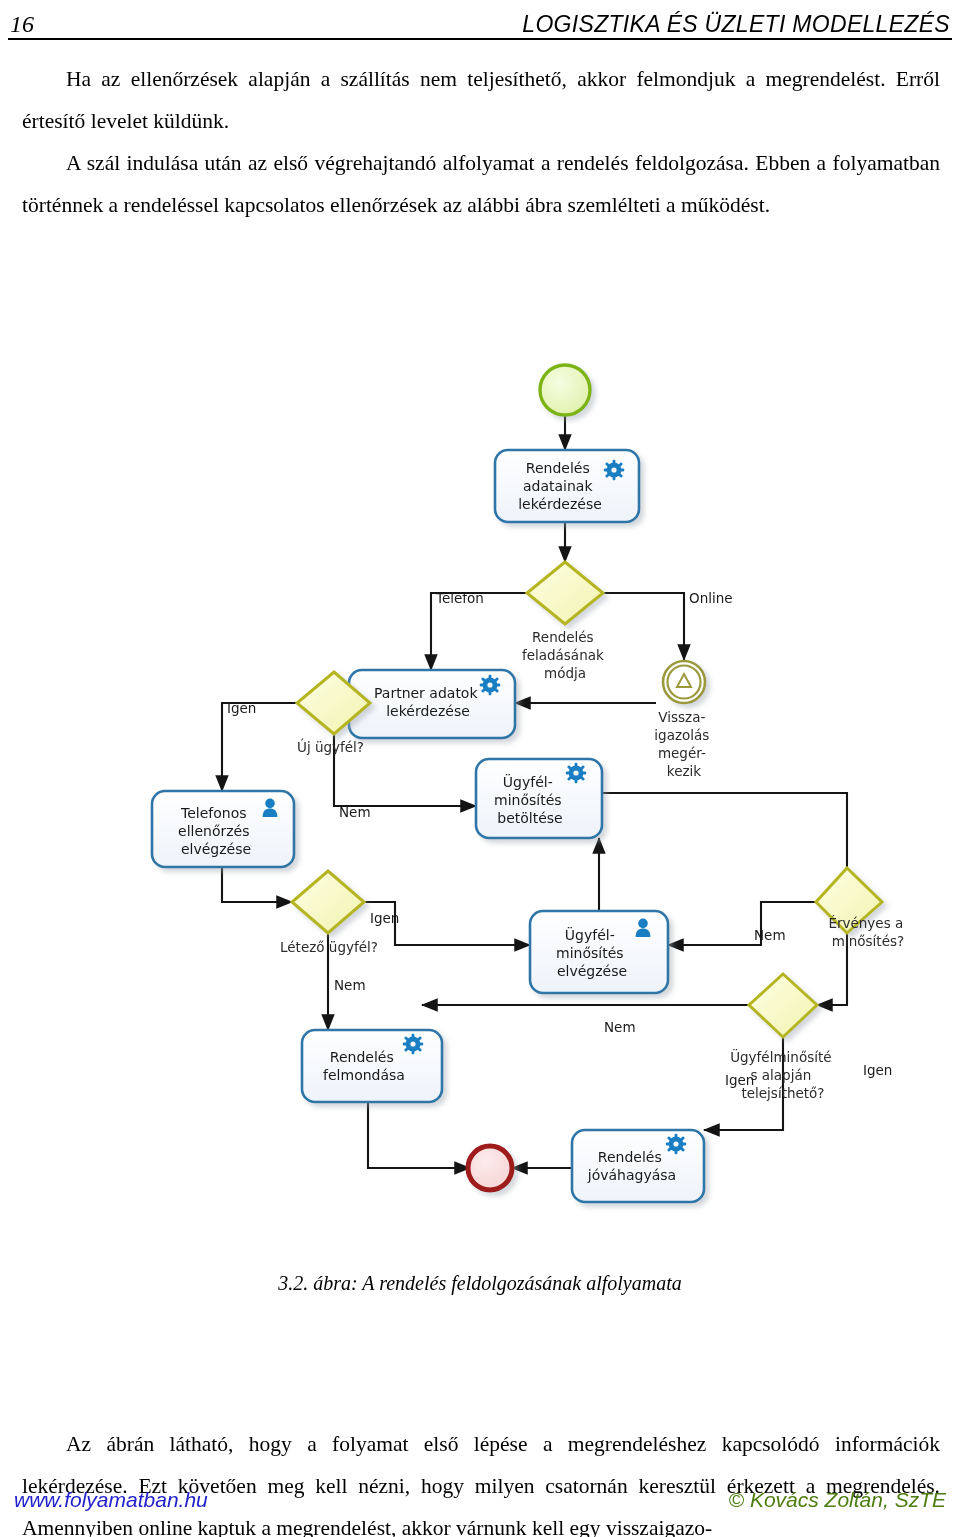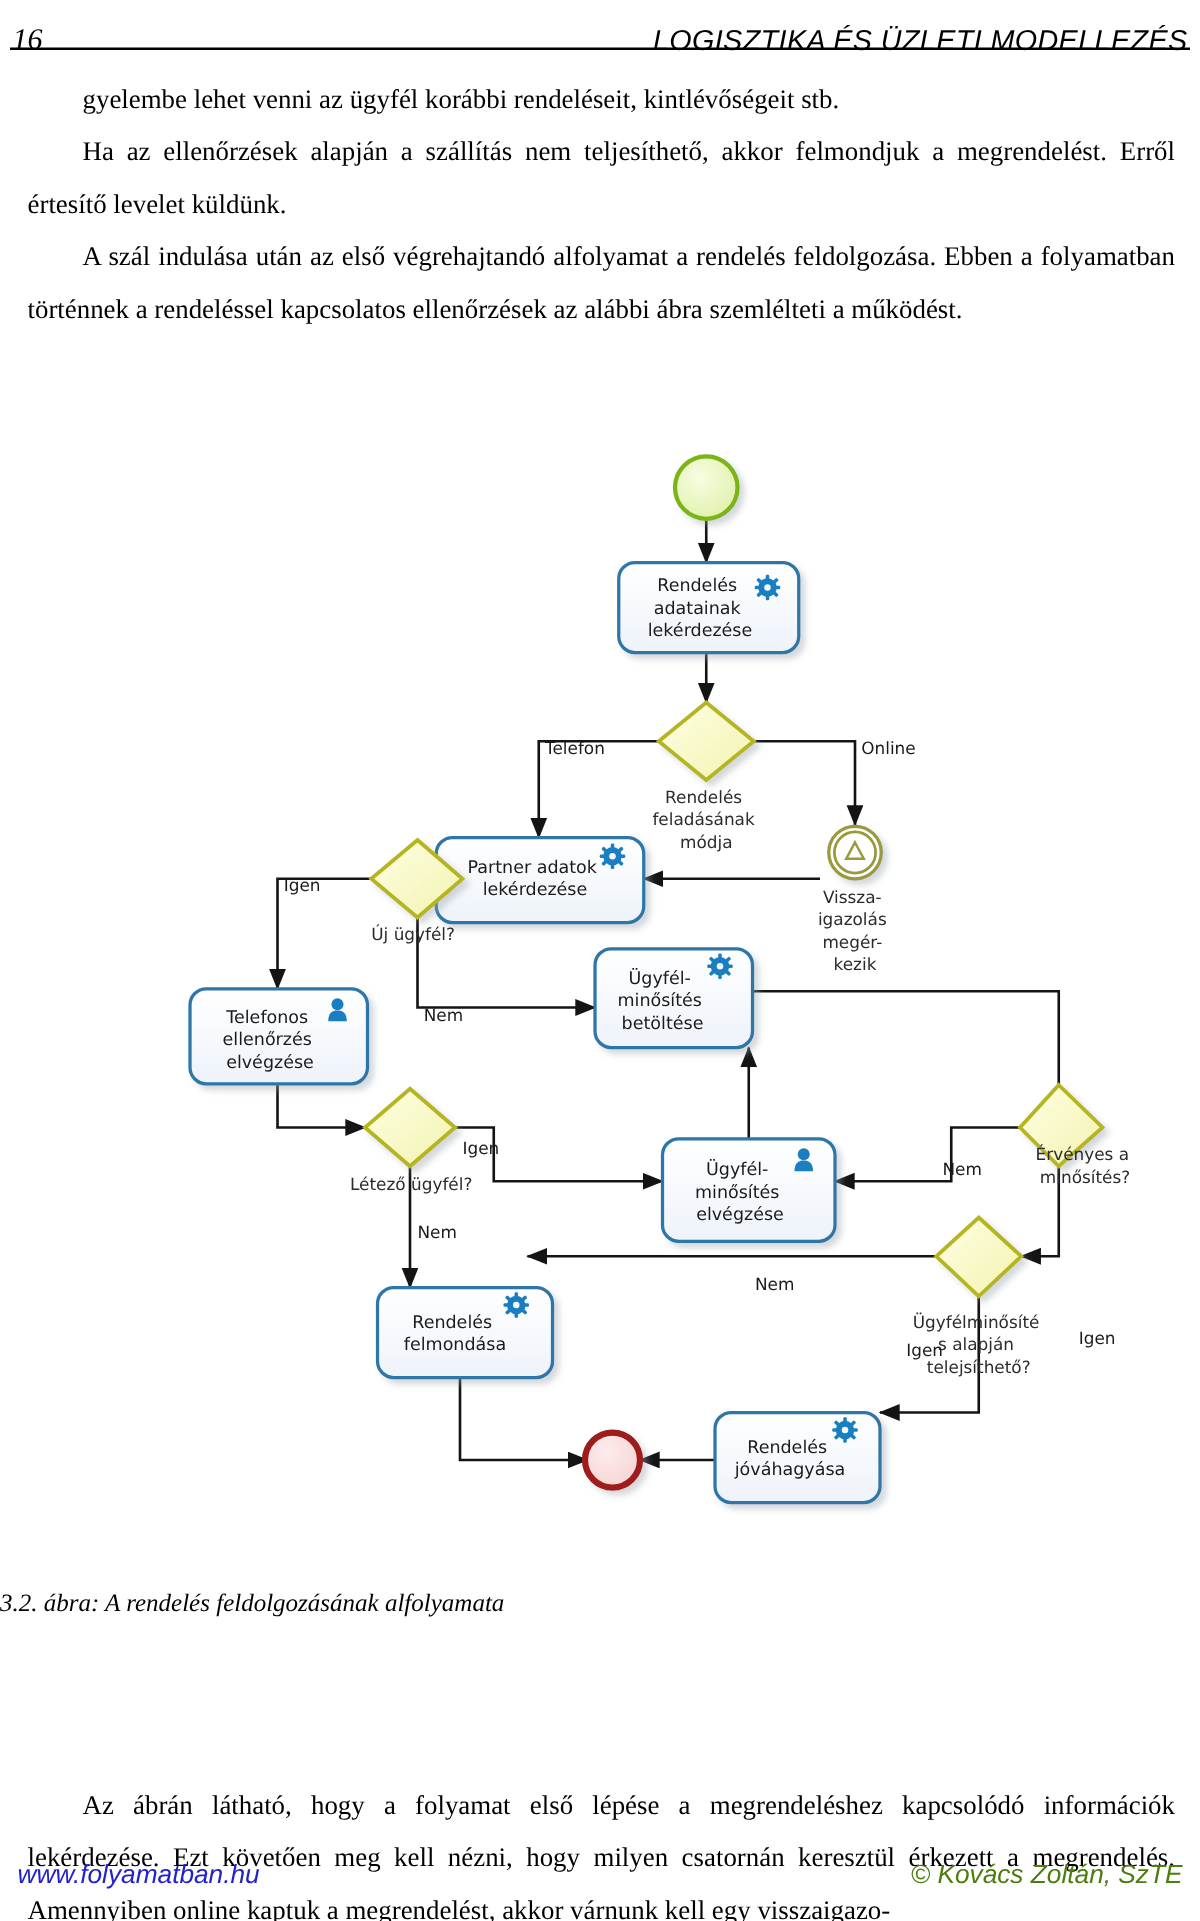--- a/index.html
+++ b/index.html
@@ -16,21 +16,21 @@
     overflow: hidden;
   }
 
   
   .page-header {
     position: absolute;
     left: 0; top: 0;
     width: 960px;
     height: 46px;
     display: flex;
-    align-items: flex-end;
+    align-items: center;
     justify-content: space-between;
     padding: 2px 10px 0 10px;
     box-sizing: border-box;
   }
   .page-number {
     font-style: italic;
     font-size: 24px;
     font-family: "Liberation Serif", serif;
     letter-spacing: 0px;
   }
@@ -68,21 +68,21 @@
     position: absolute;
     left: 0; top: 340px;
     width: 960px;
     height: 900px;
     padding-left: 12px;
   }
   .figure-caption {
     position: absolute;
     left: 0; top: 1272px;
     width: 960px;
-    text-align: left;
+    text-align: center;
     font-style: italic;
     font-size: 20px;
   }
 
   
   .page-footer {
     position: absolute;
     left: 0; top: 1480px;
     width: 960px;
     height: 40px;
@@ -119,21 +119,20 @@
 </head>
 <body>
 
 <div class="page-header">
   <div class="page-number">16</div>
   <div class="header-title">LOGISZTIKA ÉS ÜZLETI MODELLEZÉS</div>
 </div>
 <div class="header-rule"></div>
 
 <div class="body-block" id="para-top">
-  <p class="indent">gyelembe lehet venni az ügyfél korábbi rendeléseit, kintlévőségeit stb.</p>
   <p class="indent">Ha az ellenőrzések alapján a szállítás nem teljesíthető, akkor felmondjuk a megrendelést. Erről értesítő levelet küldünk.</p>
   <p class="indent">A szál indulása után az első végrehajtandó alfolyamat a rendelés feldolgozása. Ebben a folyamatban történnek a rendeléssel kapcsolatos ellenőrzések az alábbi ábra szemlélteti a működést.</p>
 </div>
 
 <div class="figure">
 <svg width="960" height="900" viewBox="0 0 960 900" xmlns="http://www.w3.org/2000/svg">
   <defs>
     <marker id="arrow" markerWidth="9" markerHeight="9" refX="7.5" refY="3.2" orient="auto">
       <path d="M0,0 L8,3.2 L0,6.4 z" fill="#141414"></path>
     </marker>

